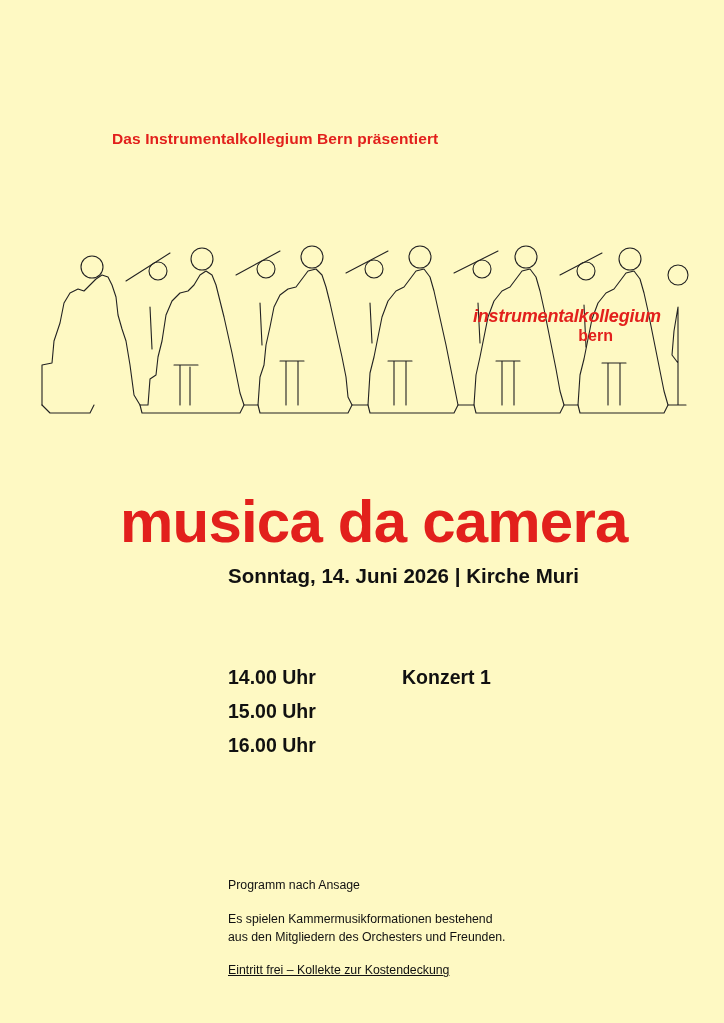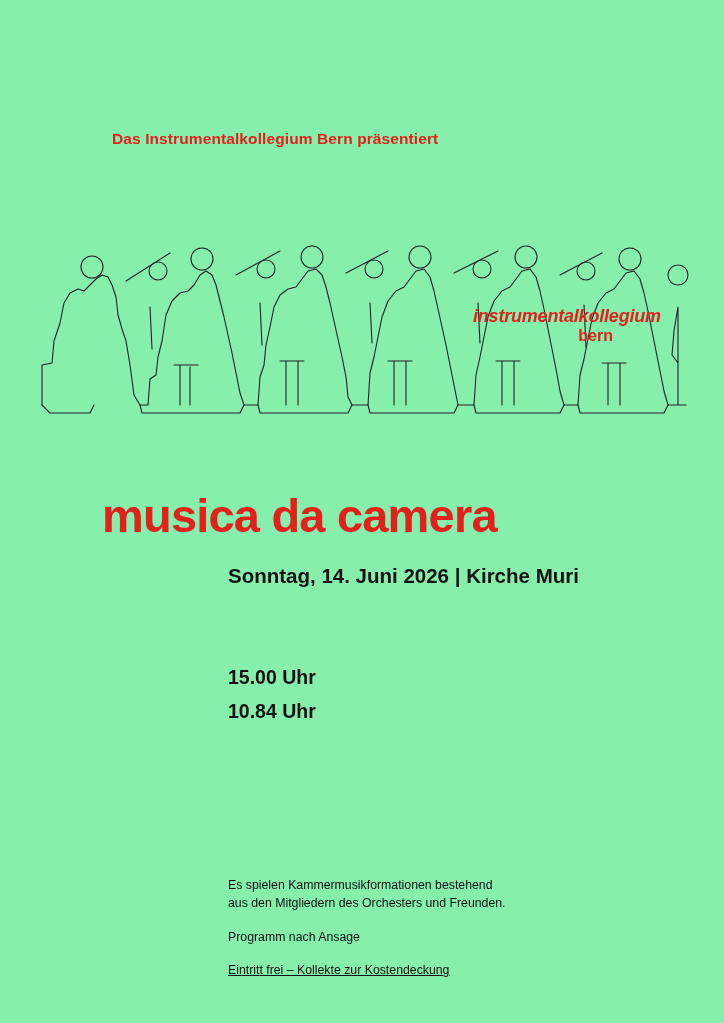--- a/index.html
+++ b/index.html
@@ -11,21 +11,21 @@
     width: 724px;
     height: 1023px;
     position: relative;
     font-family: "Liberation Sans", sans-serif;
     color: #1a1a1a;
     overflow: hidden;
   }
   .poster {
     position: absolute;
     inset: 0;
-    background: #86efac;
+    background: #fef9c3;
   }
 
   
   .presenter {
     position: absolute;
     left: 112px;
     top: 130px;
     font-size: 15.5px;
     font-weight: bold;
     letter-spacing: 0.1px;
@@ -70,23 +70,23 @@
     color: #e2201c;
     text-align: right;
     width: 140px;
     line-height: 1.2;
     margin-top: 1px;
   }
 
   
   .title {
     position: absolute;
-    left: 102px;
+    left: 120px;
     top: 492px;
-    font-size: 47px;
+    font-size: 60px;
     font-weight: bold;
     color: #e2201c;
     letter-spacing: -0.8px;
     line-height: 1;
     white-space: nowrap;
   }
 
   
   .subtitle {
     position: absolute;
@@ -200,27 +200,31 @@
       <div class="logo-sub">bern</div>
     </div>
   </div>
 
   <div class="title">musica da camera</div>
 
   <div class="subtitle">Sonntag, 14. Juni 2026 | Kirche Muri</div>
 
   <div class="schedule">
     <div class="schedule-row">
+      <div class="schedule-time">14.00 Uhr</div>
+      <div class="schedule-label">Konzert 1</div>
+    </div>
+    <div class="schedule-row">
       <div class="schedule-time">15.00 Uhr</div>
     </div>
     <div class="schedule-row">
-      <div class="schedule-time">10.84 Uhr</div>
+      <div class="schedule-time">16.00 Uhr</div>
     </div>
   </div>
 
   <div class="notes">
+    <p>Programm nach Ansage</p>
     <p style="white-space: pre-line;">Es spielen Kammermusikformationen bestehend
 aus den Mitgliedern des Orchesters und Freunden.</p>
-    <p>Programm nach Ansage</p>
     <p>Eintritt frei – Kollekte zur Kostendeckung</p>
   </div>
 
 </div>
 
 </body></html>

